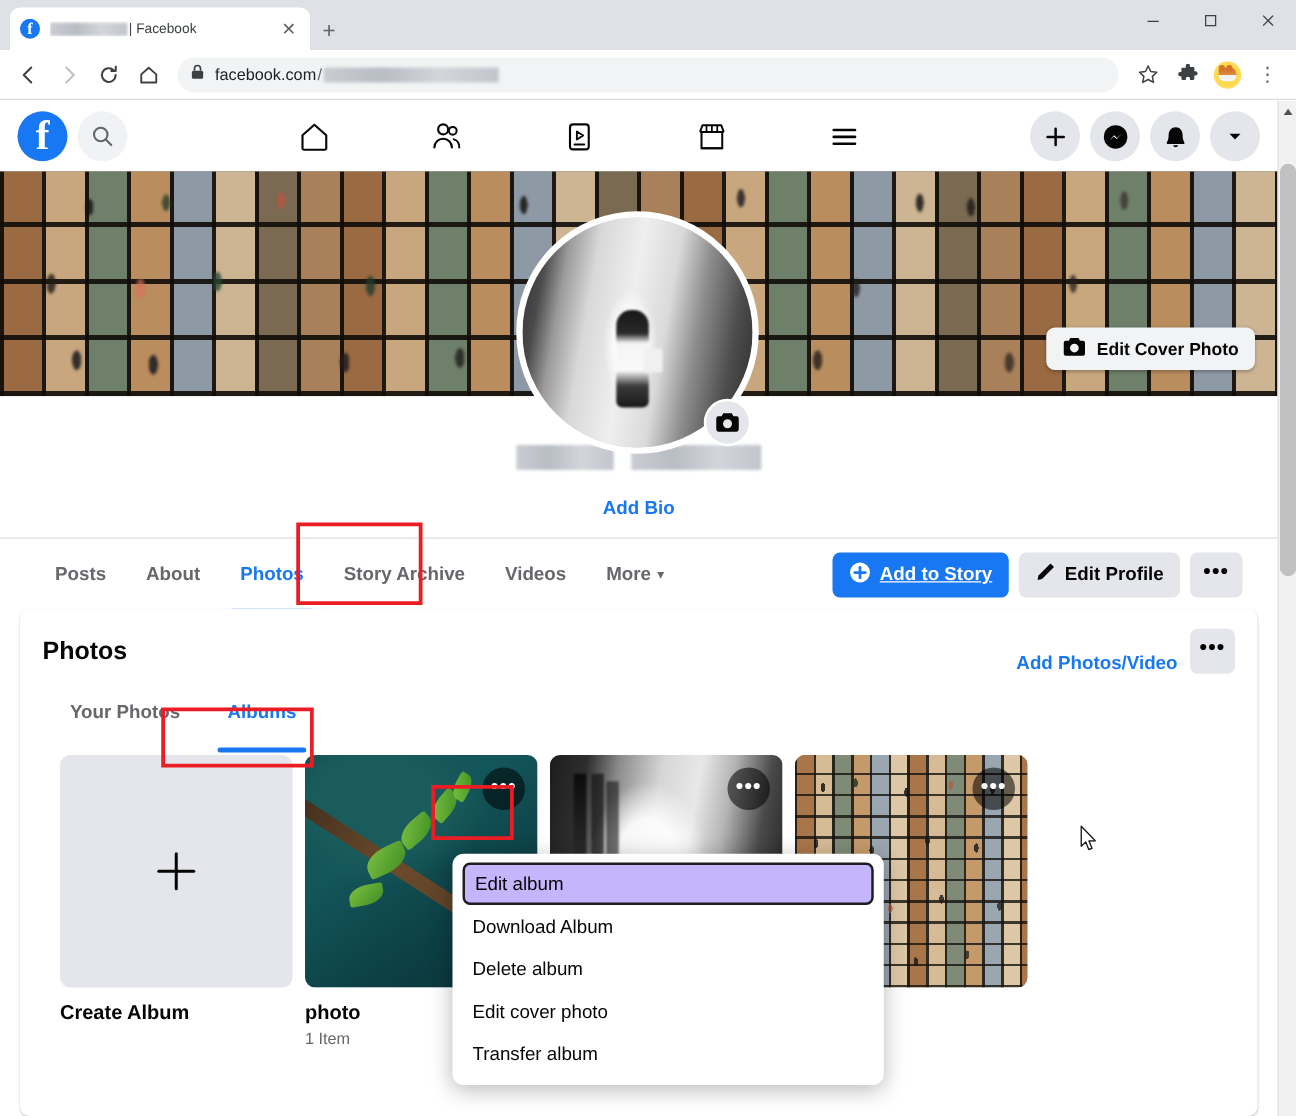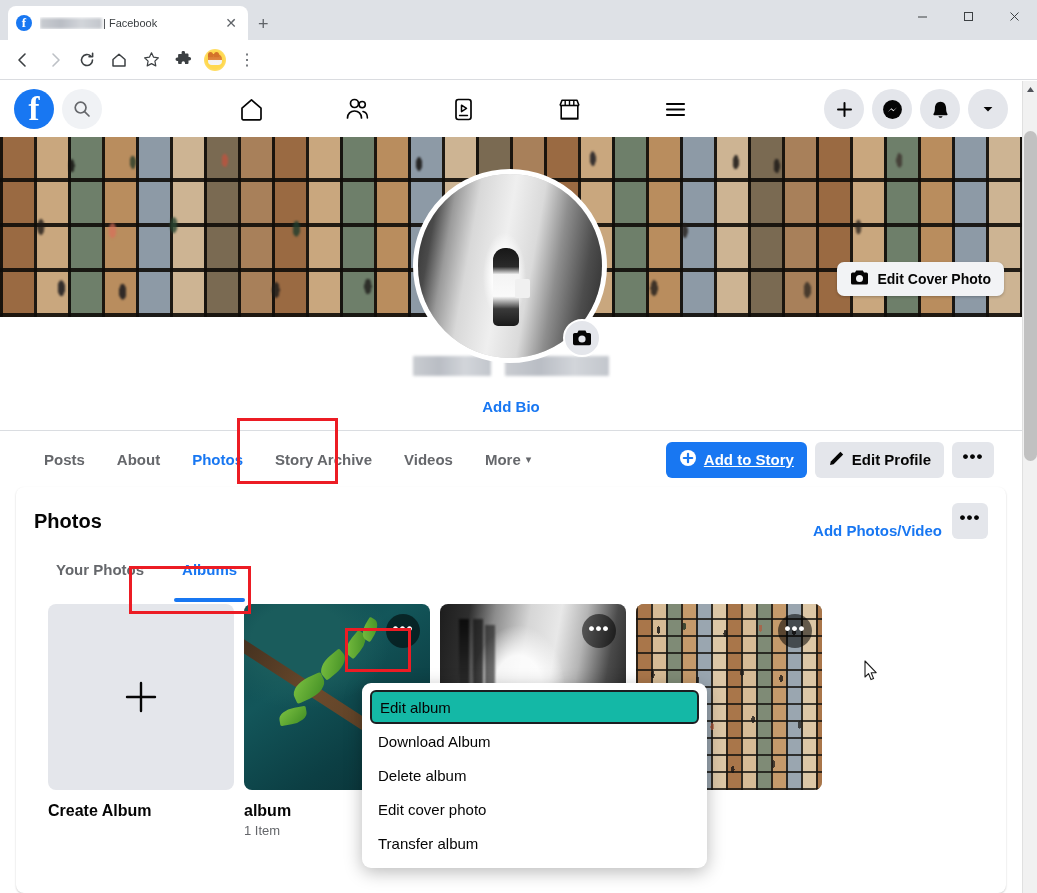--- a/index.html
+++ b/index.html
@@ -331,21 +331,21 @@
   .ctxmenu {
     position:absolute; left:362px; top:683px; width:345px; height:185px;
     background:#fff; border-radius:9px; box-shadow:0 4px 18px rgba(0,0,0,.28);
     padding:7px 8px; z-index:20;
   }
   .ctxitem {
     height:34px; display:flex; align-items:center; padding:0 8px;
     font-size:15px; color:#050505; border-radius:6px;
   }
   .ctxitem.focused {
-    background:#14b8a6; border:2px solid #1c1e21;
+    background:#c4b5fd; border:2px solid #1c1e21;
   }
 
   
   .anno { position:absolute; border:3px solid #ec1c24; z-index:30; pointer-events:none; }
 
   
   .sbar {
     position:absolute; right:0; top:81px; width:15px; height:812px; background:#f1f1f1;
     border-left:1px solid #e0e0e0; z-index:9;
   }
@@ -407,20 +407,33 @@
     <div class="tb-btn">
       <svg width="18" height="18" viewBox="0 0 18 18">
           <path d="M14.5 9a5.5 5.5 0 1 1-1.7-3.95" fill="none" stroke="#3c4043" stroke-width="1.6" stroke-linecap="round"></path>
           <path d="M14.6 2.2 L14.6 5.8 L11 5.8" fill="none" stroke="#3c4043" stroke-width="1.6" stroke-linecap="round" stroke-linejoin="round"></path>
         </svg>
     </div>
     <div class="tb-btn">
       <svg width="18" height="18" viewBox="0 0 18 18">
           <path d="M3 8.5 L9 3.2 L15 8.5 L15 15 L3 15 Z" fill="none" stroke="#3c4043" stroke-width="1.5" stroke-linejoin="round"></path>
         </svg>
+    </div>
+    <div class="omnibox">
+      <span>
+        <svg width="12" height="13" viewBox="0 0 12 13">
+            <rect x="1.5" y="5.5" width="9" height="6.5" rx="1.2" fill="#3c4043"></rect>
+            <path d="M3.6 5.5 V3.8 a2.4 2.4 0 0 1 4.8 0 V5.5" fill="none" stroke="#3c4043" stroke-width="1.3"></path>
+          </svg>
+      </span>
+      <span class="omni-url">
+        <span class="host">facebook.com</span>
+          <span class="sep">/</span>
+          <span class="redact" style="width:140px;height:12px;"></span>
+      </span>
     </div>
     <div class="tb-right">
       <div class="tb-btn">
         <svg width="17" height="17" viewBox="0 0 17 17">
             <path d="M8.5 1.8 L10.6 6.2 L15.4 6.8 L11.9 10.1 L12.8 14.9 L8.5 12.6 L4.2 14.9 L5.1 10.1 L1.6 6.8 L6.4 6.2 Z" fill="none" stroke="#3c4043" stroke-width="1.2" stroke-linejoin="round"></path>
           </svg>
       </div>
       <div class="tb-btn">
         <svg width="17" height="17" viewBox="0 0 17 17">
             <path d="M6.6 1.6a1.7 1.7 0 0 1 3.4 0v.9h2.6a.9.9 0 0 1 .9.9v2.6h.9a1.7 1.7 0 0 1 0 3.4h-.9v2.6a.9.9 0 0 1-.9.9H10v-.9a1.7 1.7 0 0 0-3.4 0v.9H4a.9.9 0 0 1-.9-.9V10h-.9a1.7 1.7 0 0 1 0-3.4h.9V4a.9.9 0 0 1 .9-.9h2.6Z" fill="#3c4043"></path>
@@ -615,21 +628,21 @@
           <div class="art-spring">
             <div class="branch"></div>
             <div class="leaf" style="left:26%;top:40%;width:34px;height:20px;transform:rotate(-25deg);"></div>
             <div class="leaf" style="left:40%;top:28%;width:30px;height:17px;transform:rotate(-40deg);"></div>
             <div class="leaf" style="left:19%;top:56%;width:28px;height:16px;transform:rotate(-10deg);"></div>
             <div class="leaf" style="left:53%;top:18%;width:26px;height:15px;transform:rotate(-50deg);"></div>
             <div class="leaf" style="left:62%;top:10%;width:22px;height:13px;transform:rotate(-60deg);"></div>
           </div>
           <div class="thumb-dots">•••</div>
         </div>
-        <div class="album-name">album</div>
+        <div class="album-name">photo</div>
         <div class="album-count">1 Item</div>
       </div>
 
       <div class="album">
         <div class="thumb">
           <div class="art-bw"></div>
           <div class="thumb-dots">•••</div>
         </div>
       </div>
 

